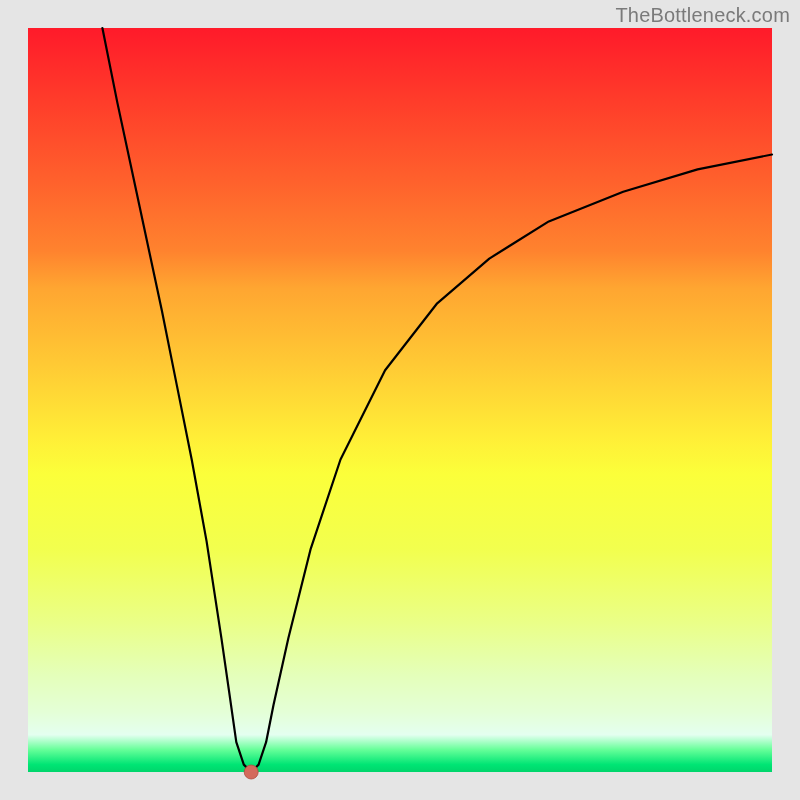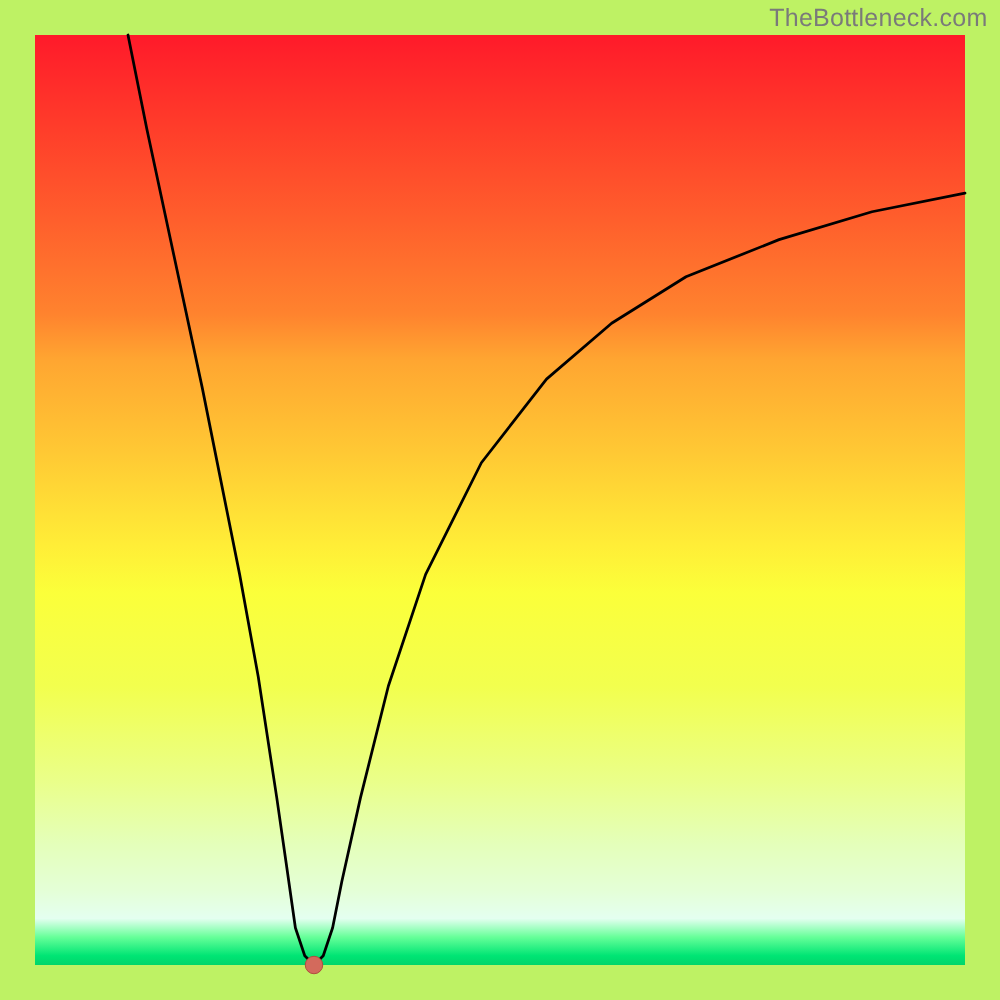--- a/index.html
+++ b/index.html
@@ -8,21 +8,21 @@
     width: 800px;
     height: 800px;
     background: #000;
     font-family: Arial, Helvetica, sans-serif;
     overflow: hidden;
   }
   .frame {
     position: relative;
     width: 800px;
     height: 800px;
-    background: #bef264;
+    background: #e5e5e5;
   }
   
   .plot {
     position: absolute;
     left: 28px;
     top: 28px;
     width: 744px;
     height: 744px;
     background: linear-gradient(to bottom,
       #ff1a2a 0%,

